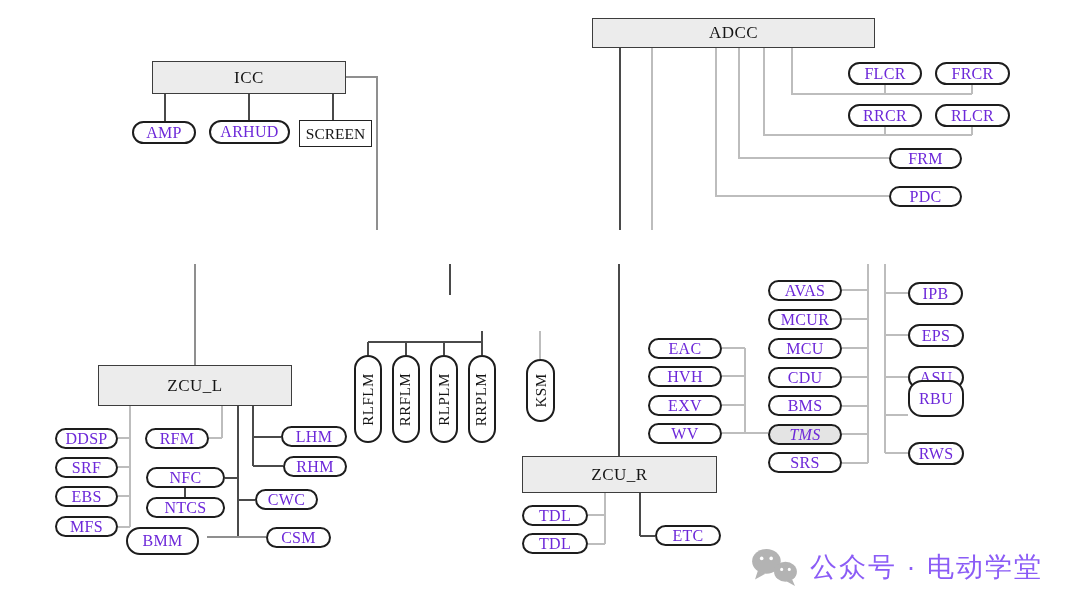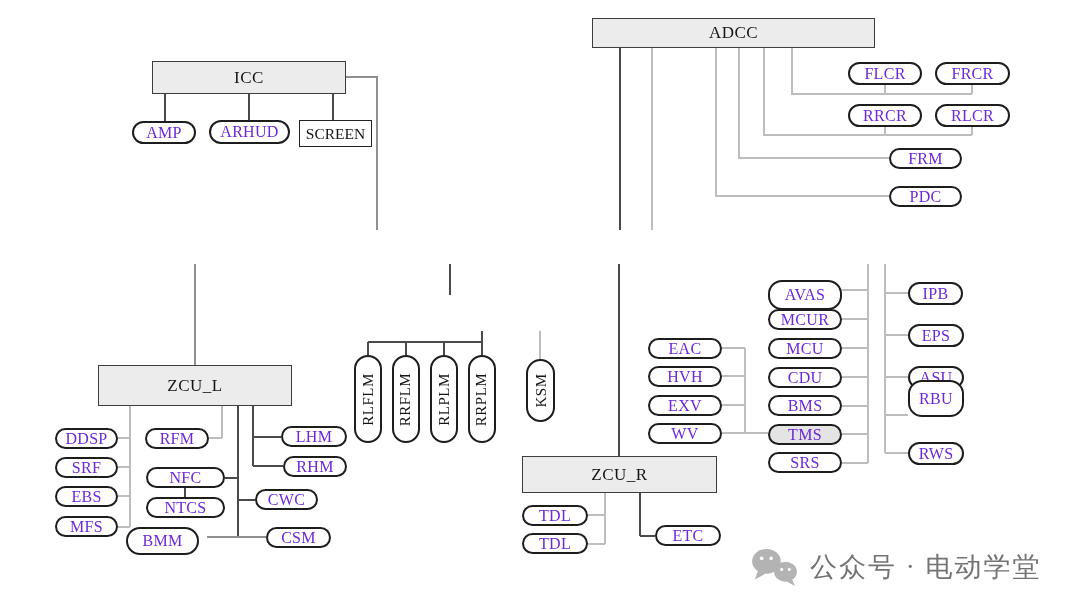--- a/index.html
+++ b/index.html
@@ -11,21 +11,21 @@
   .box {
     position:absolute; background:#ececec; border:1.5px solid #3d3d3d;
     display:flex; align-items:center; justify-content:center;
     font-size:17px; color:#151515; box-sizing:border-box; letter-spacing:0.5px;
   }
   .pill {
     position:absolute; background:#ffffff; border:2px solid #1d1d1d; border-radius:14px;
     display:flex; align-items:center; justify-content:center;
     font-size:16px; color:#6d28d9; box-sizing:border-box; letter-spacing:0.3px;
   }
-  .pill.gray { background:#e4e4e4; }
+  .pill.gray { background:#e4e4e4;font-style:italic; }
   .rect {
     position:absolute; background:#ffffff; border:1.5px solid #222222; border-radius:0;
     display:flex; align-items:center; justify-content:center;
     font-size:15.5px; color:#151515; box-sizing:border-box;
   }
   .vpill {
     position:absolute; background:#ffffff; border:2px solid #1d1d1d; border-radius:16px;
     display:flex; align-items:center; justify-content:center; box-sizing:border-box;
   }
   .vpill span {
@@ -34,21 +34,21 @@
   }
   .caption {
     position:absolute; left:330px; top:580px; width:382px; text-align:center;
     font-family:"Liberation Sans", sans-serif; font-weight:bold;
     font-size:22px; color:#1c1c1c; letter-spacing:1px;
   }
   .watermark {
     position:absolute; left:750px; top:547px; display:flex; align-items:center; gap:10px;
   }
   .watermark .wm-text {
-    font-family:Liberation Serif, serif; font-size:27px; color:#737373;
+    font-family:Liberation Sans, sans-serif; font-size:27px; color:#8b5cf6;
     letter-spacing:2px; white-space:nowrap;
   }
 </style>
 </head>
 <body>
 
 <div id="stage">
 
   <svg id="wires" viewBox="0 0 1080 613" shape-rendering="crispEdges">
 
@@ -131,21 +131,21 @@
 
   <div class="pill" style="left:522px;top:505px;width:66px;height:21px">TDL</div>
   <div class="pill" style="left:522px;top:533px;width:66px;height:21px">TDL</div>
   <div class="pill" style="left:655px;top:525px;width:66px;height:21px">ETC</div>
 
   <div class="pill" style="left:648px;top:338px;width:74px;height:21px">EAC</div>
   <div class="pill" style="left:648px;top:366px;width:74px;height:21px">HVH</div>
   <div class="pill" style="left:648px;top:395px;width:74px;height:21px">EXV</div>
   <div class="pill" style="left:648px;top:423px;width:74px;height:21px">WV</div>
 
-  <div class="pill" style="left:768px;top:280px;width:74px;height:30px">AVAS</div>
+  <div class="pill" style="left:768px;top:280px;width:74px;height:21px">AVAS</div>
   <div class="pill" style="left:768px;top:309px;width:74px;height:21px">MCUR</div>
   <div class="pill" style="left:768px;top:338px;width:74px;height:21px">MCU</div>
   <div class="pill" style="left:768px;top:367px;width:74px;height:21px">CDU</div>
   <div class="pill" style="left:768px;top:395px;width:74px;height:21px">BMS</div>
   <div class="pill gray" style="left:768px;top:424px;width:74px;height:21px">TMS</div>
   <div class="pill" style="left:768px;top:452px;width:74px;height:21px">SRS</div>
 
   <div class="pill" style="left:908px;top:282px;width:55px;height:23px">IPB</div>
   <div class="pill" style="left:908px;top:324px;width:56px;height:23px">EPS</div>
   <div class="pill" style="left:908px;top:366px;width:56px;height:23px">ASU</div>

